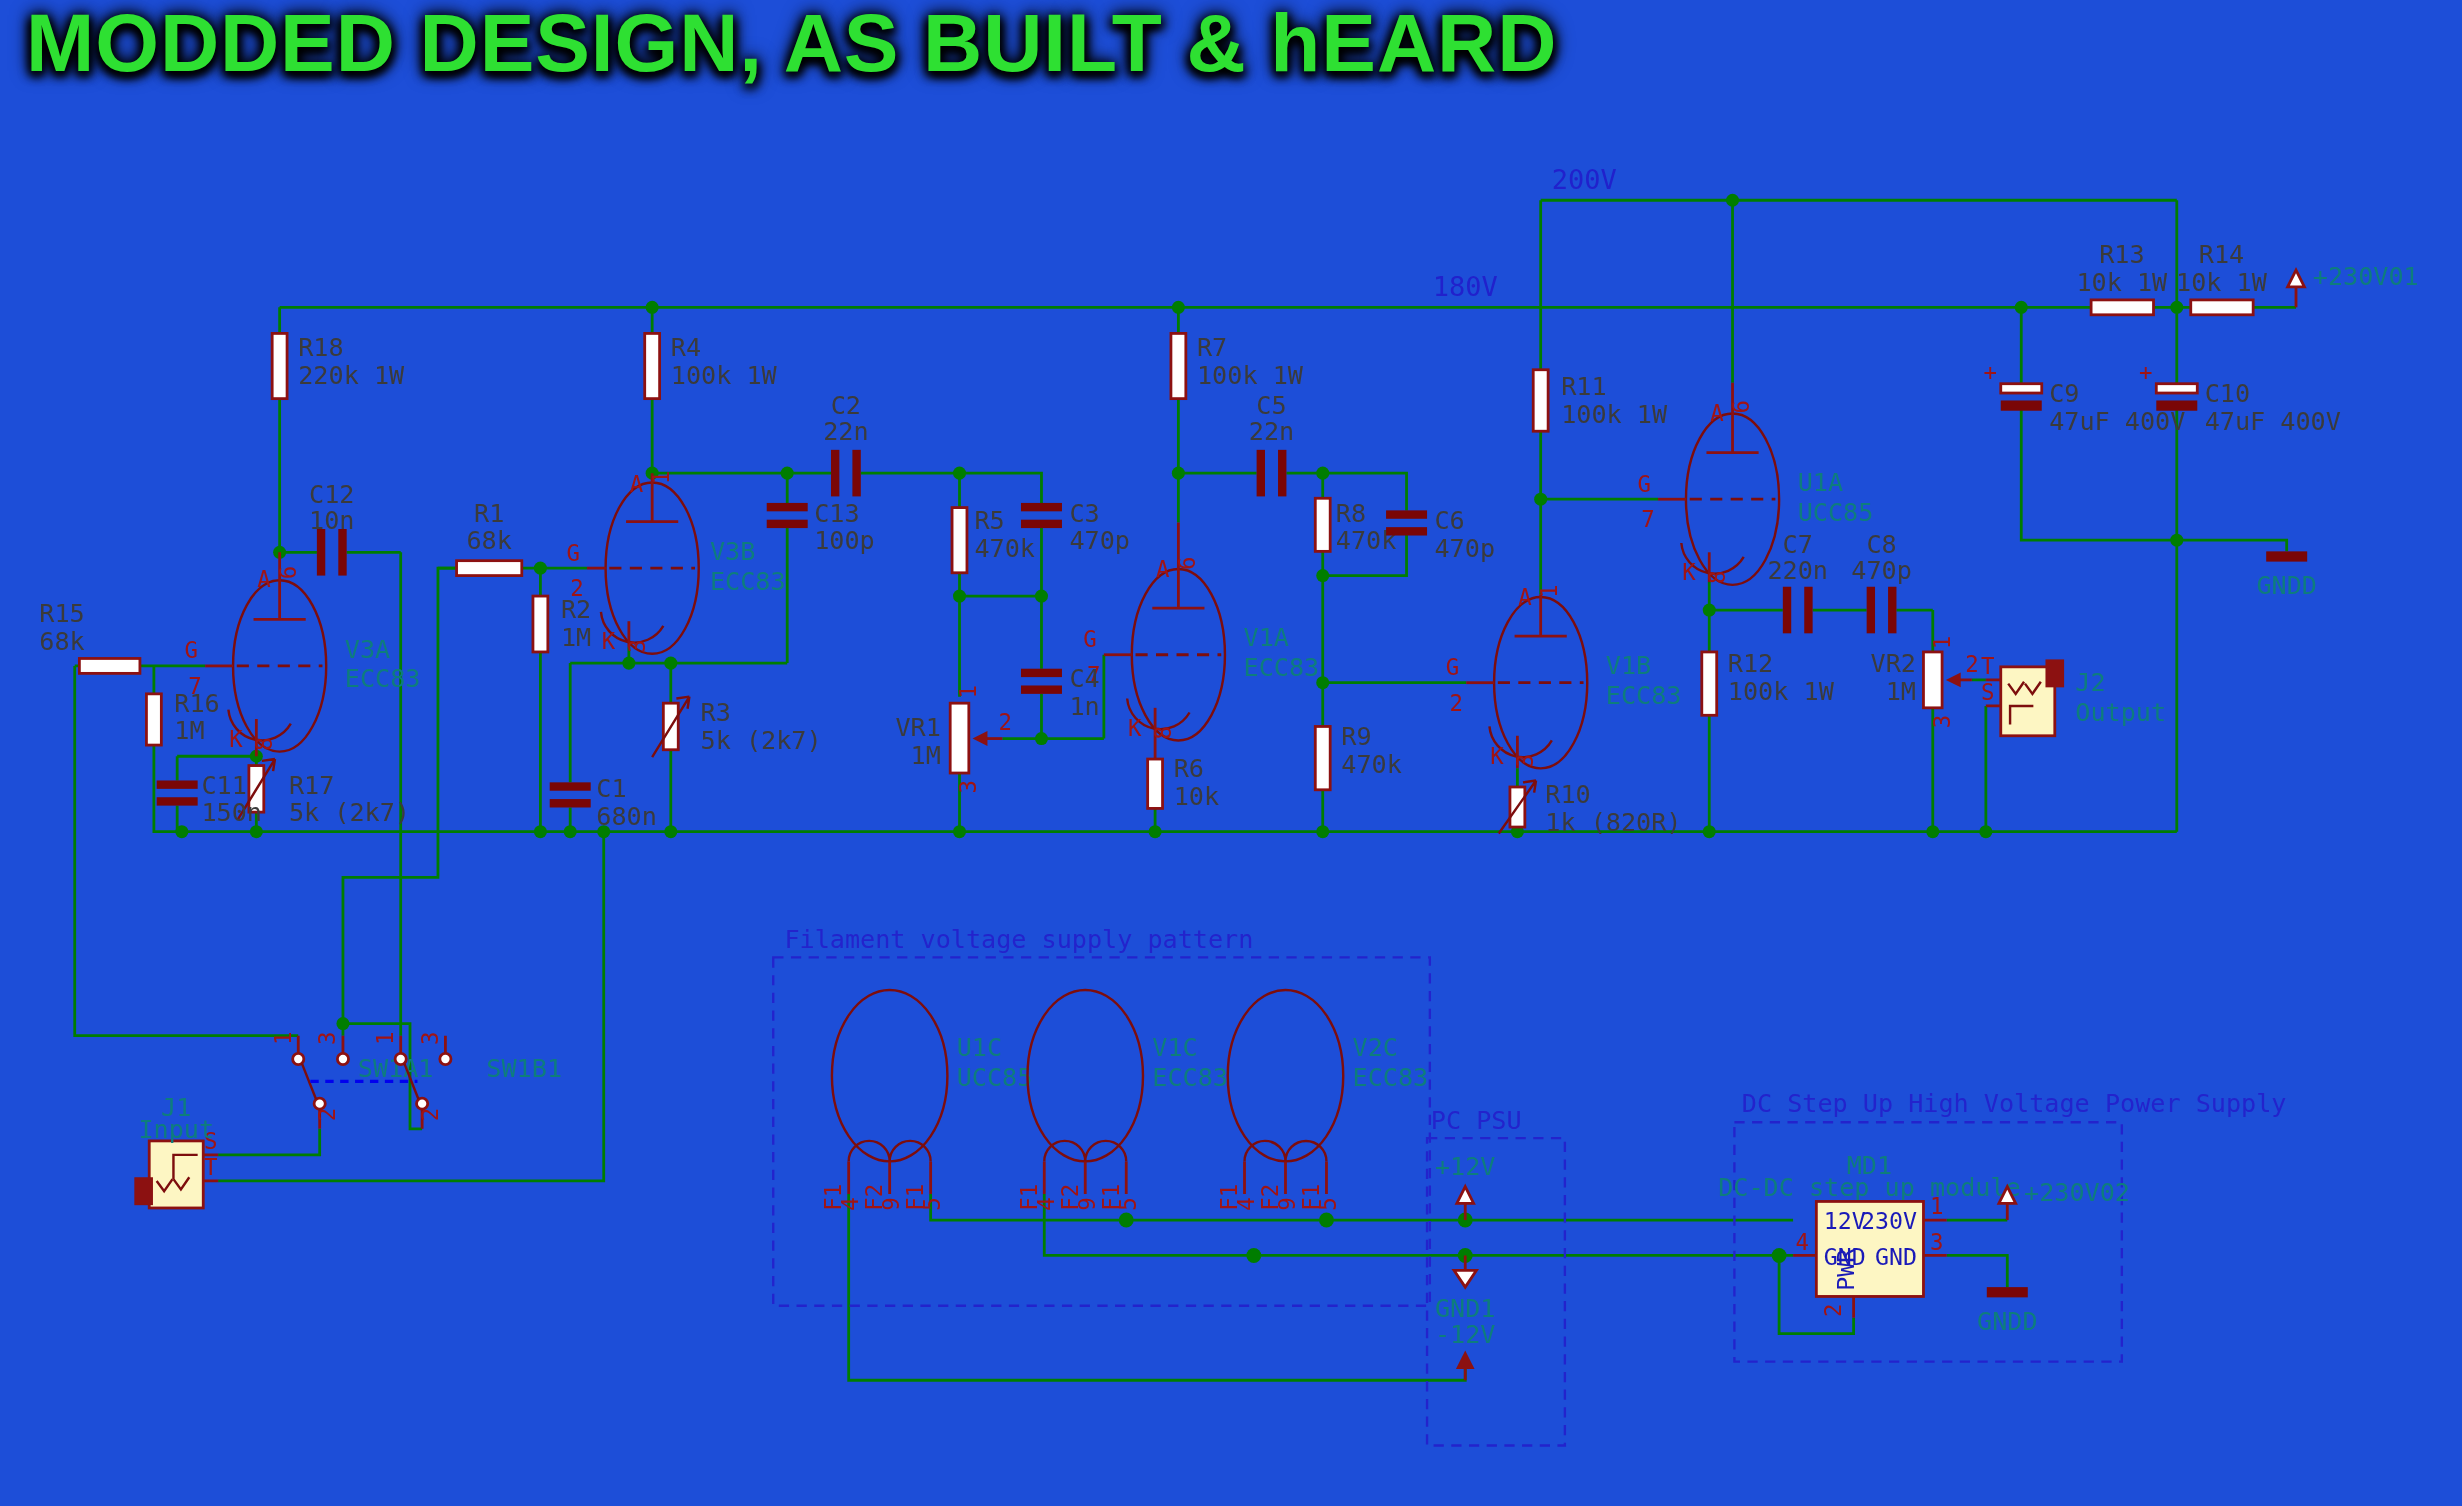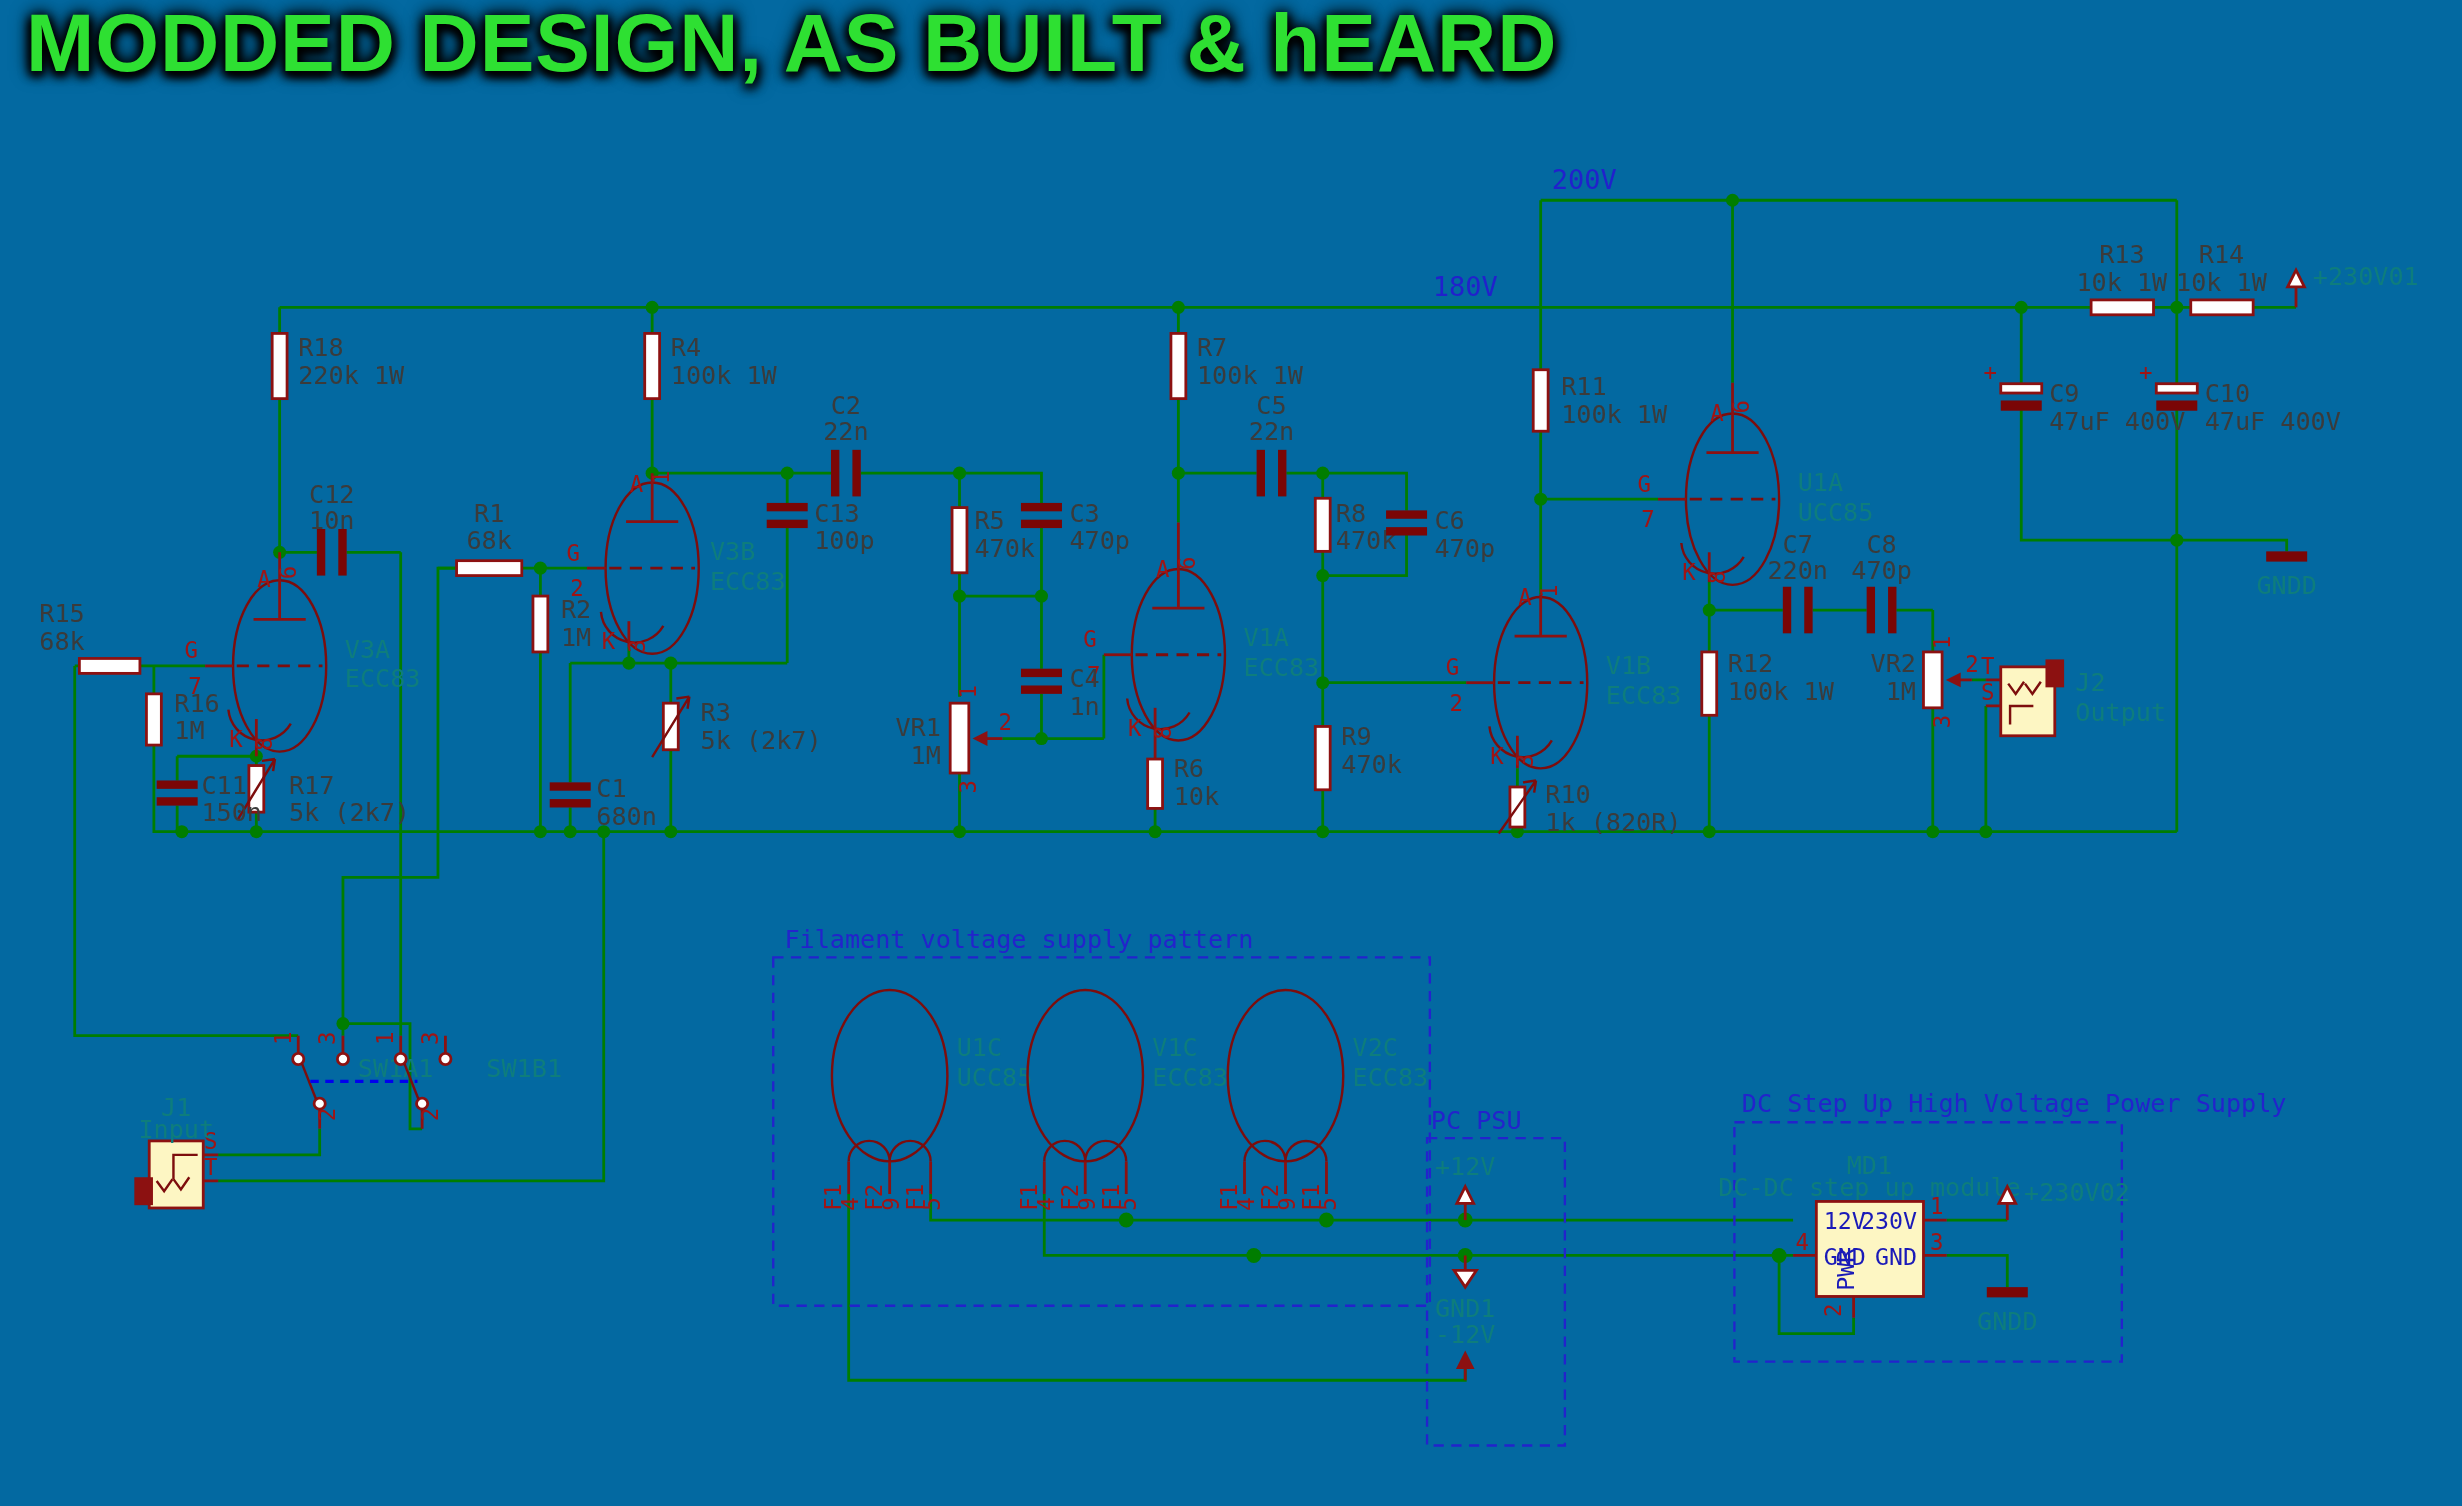--- a/index.html
+++ b/index.html
@@ -1,16 +1,16 @@
 <!DOCTYPE html>
 <html style="font-size:15px"><head>
 <meta charset="utf-8">
 <style>
   html,body{margin:0;padding:0;background:#fff;}
-  #stage{position:relative;width:2462px;height:1506px;background:#0369a1;overflow:hidden;}
+  #stage{position:relative;width:2462px;height:1506px;background:#1d4ed8;overflow:hidden;}
   #title{position:absolute;left:26px;top:-3.7px;font-family:"Liberation Sans",sans-serif;
          font-weight:bold;font-size:82px;letter-spacing:0.9px;color:#2ee032;white-space:nowrap;
          text-shadow:0 0 20.5px #000,0 0 13px #000,2.8px 4.7px 9.3px #000,-2.8px 4.7px 9.3px #000;}
   svg{position:absolute;left:0;top:0;}
   svg text{font-family:"DejaVu Sans Mono",monospace;}
   .w{stroke:#007d00;stroke-width:3;fill:none;}
   .p{stroke:#8c1111;stroke-width:3;fill:none;}
   .sym{stroke:#7d0d0d;stroke-width:2.6;fill:none;}
   .body{fill:#fff;stroke:#8c1111;stroke-width:3;}
   .plate{fill:#7a0606;stroke:none;}

